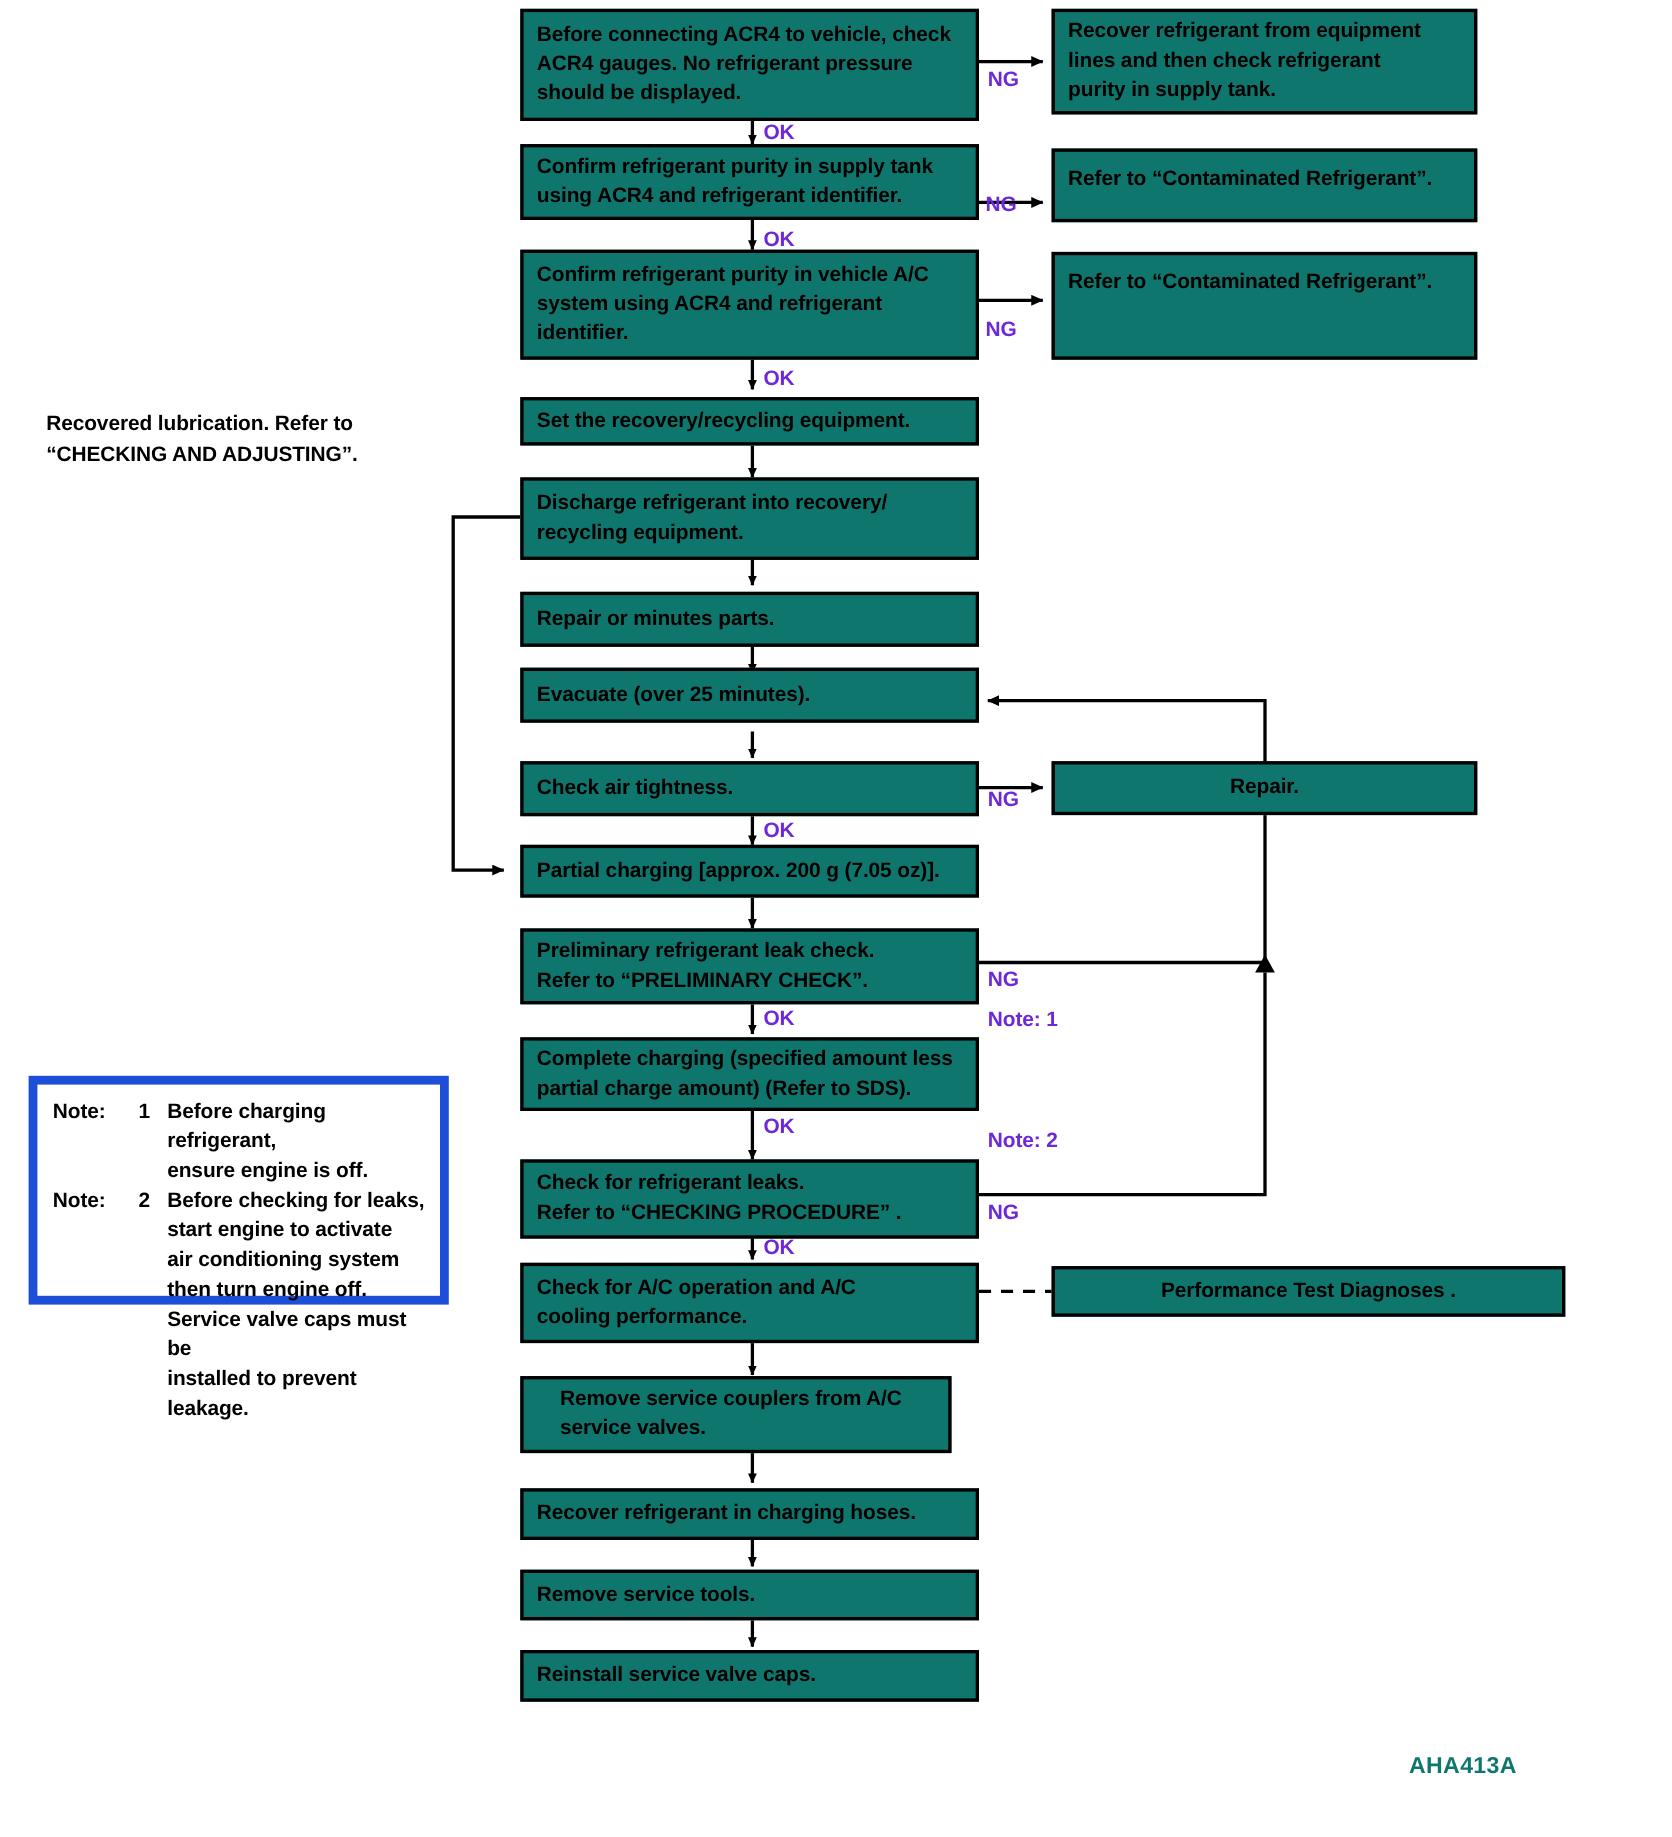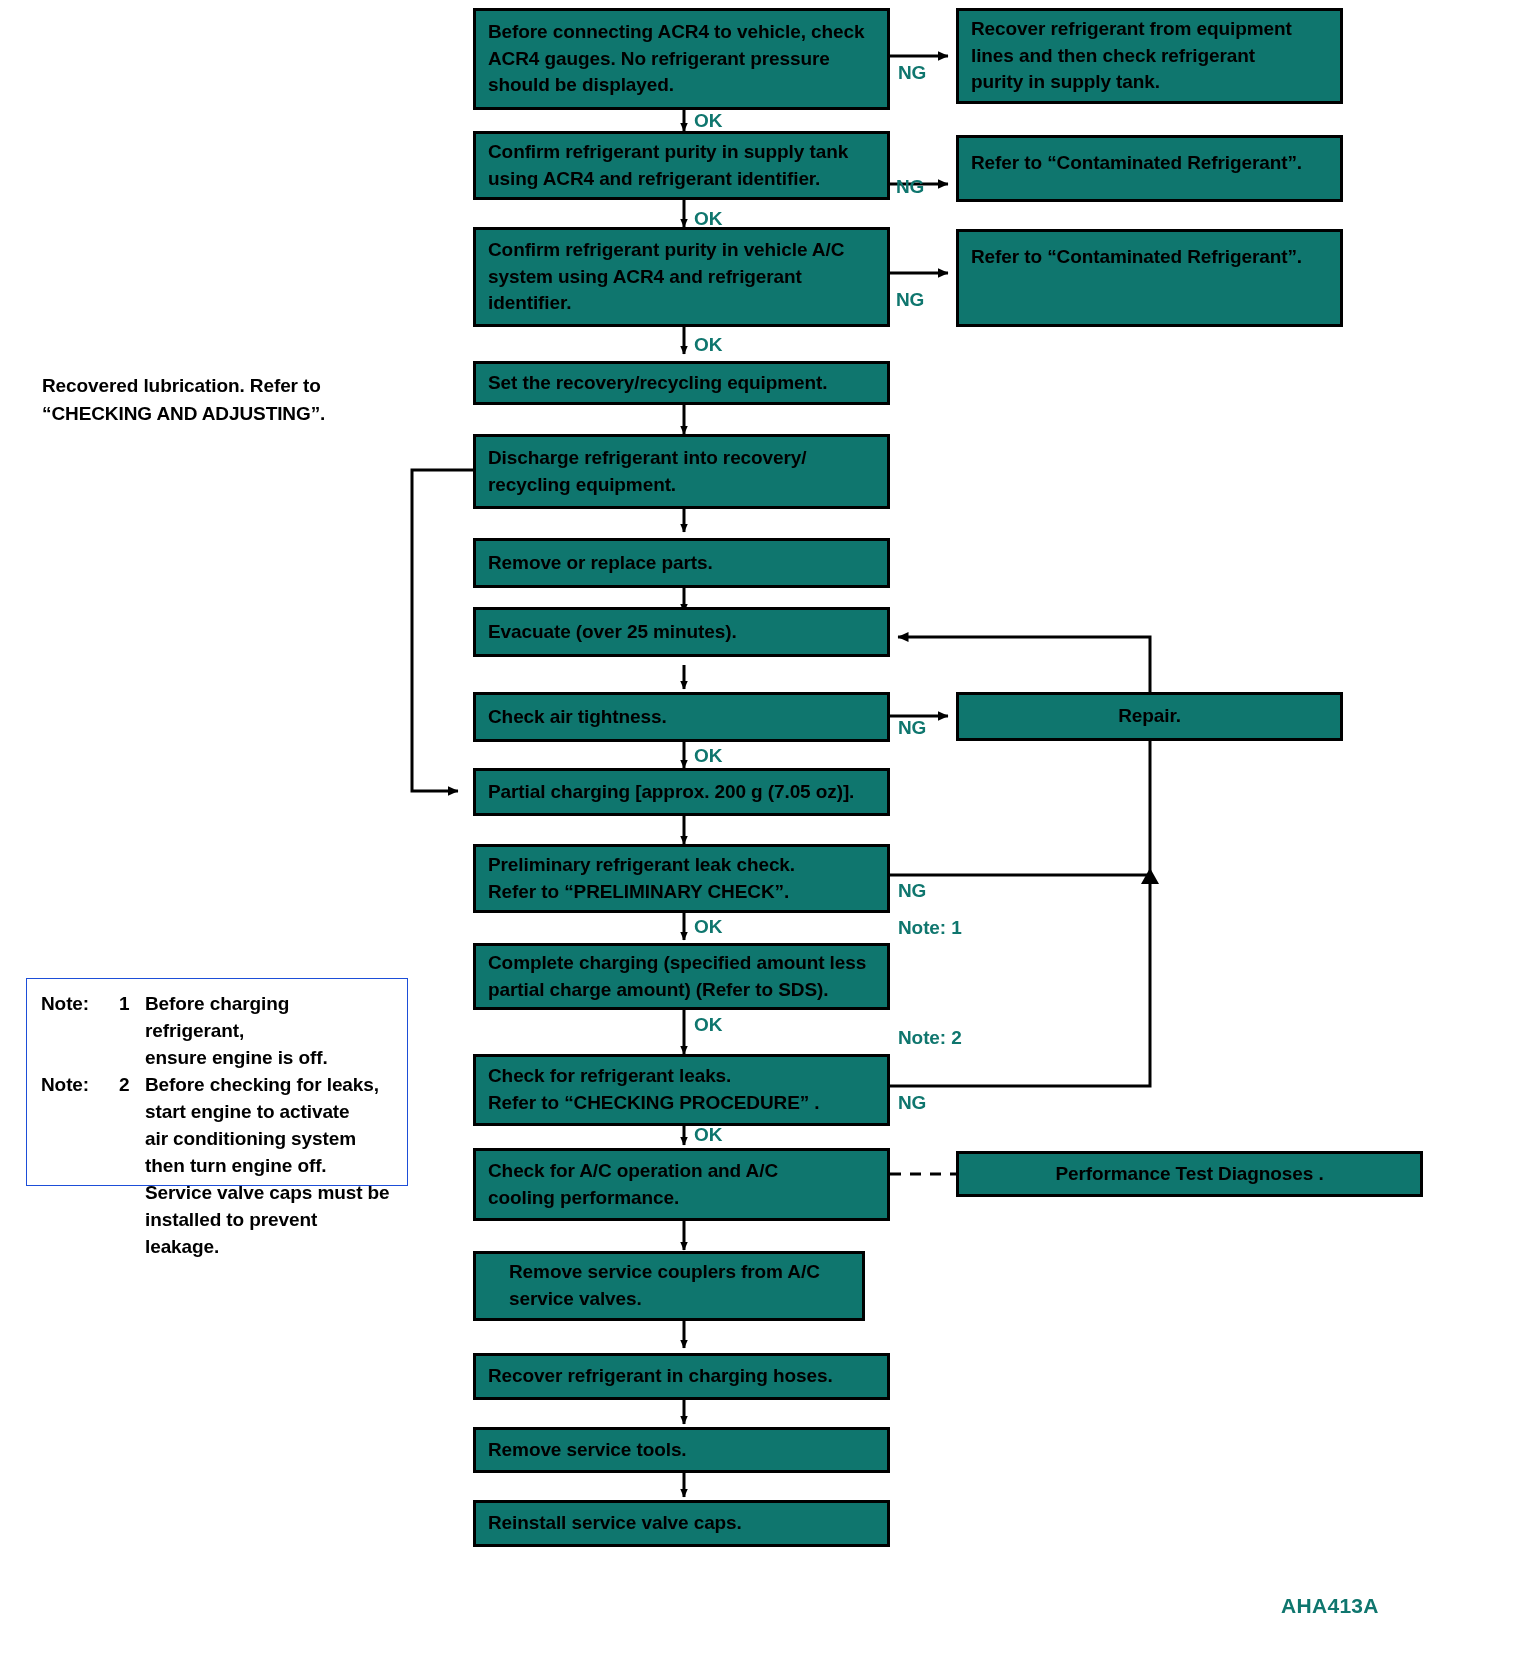--- a/index.html
+++ b/index.html
@@ -36,28 +36,28 @@
     font-weight:700;
     line-height:1.45;
     color:#000;
     white-space:pre-line;
     letter-spacing:-0.1px;
   }
   .label{
     position:absolute;
     font-size:19px;
     font-weight:700;
-    color:#0f766e;
+    color:#6d28d9;
     letter-spacing:-0.1px;
     white-space:nowrap;
   }
   .notebox{
     position:absolute;
     box-sizing:border-box;
-    border:1px solid #1d4ed8;
+    border:8px solid #1d4ed8;
     background:#fff;
     padding:12px 14px;
   }
   .noterow{display:flex;font-size:19px;font-weight:700;line-height:1.42;color:#000;letter-spacing:-0.1px;}
   .noterow .nlbl{width:78px;flex:0 0 78px;}
   .noterow .nnum{width:26px;flex:0 0 26px;}
   .noterow .ntxt{white-space:pre-line;}
   .code{
     position:absolute;
     font-size:21px;
@@ -177,21 +177,21 @@
   <div class="box" style="left:473px;top:361px;width:417px;height:44px;">
     <span class="txt">Set the recovery/recycling equipment.</span>
   </div>
 
   <div class="box" style="left:473px;top:434px;width:417px;height:75px;">
     <span class="txt">Discharge refrigerant into recovery/
 recycling equipment.</span>
   </div>
 
   <div class="box" style="left:473px;top:538px;width:417px;height:50px;">
-    <span class="txt">Remove or replace parts.</span>
+    <span class="txt">Repair or minutes parts.</span>
   </div>
 
   <div class="box" style="left:473px;top:607px;width:417px;height:50px;">
     <span class="txt">Evacuate (over 25 minutes).</span>
   </div>
 
   <div class="box" style="left:473px;top:692px;width:417px;height:50px;">
     <span class="txt">Check air tightness.</span>
   </div>
 

